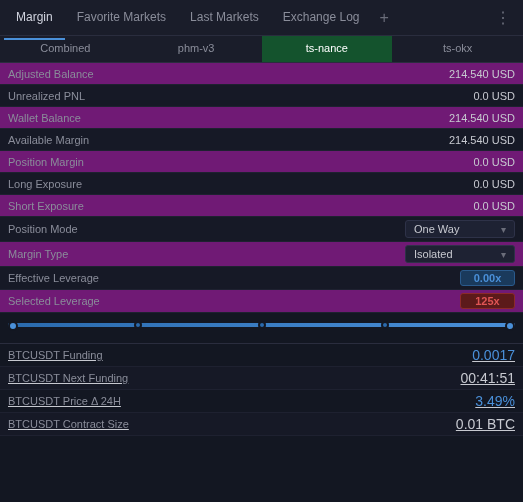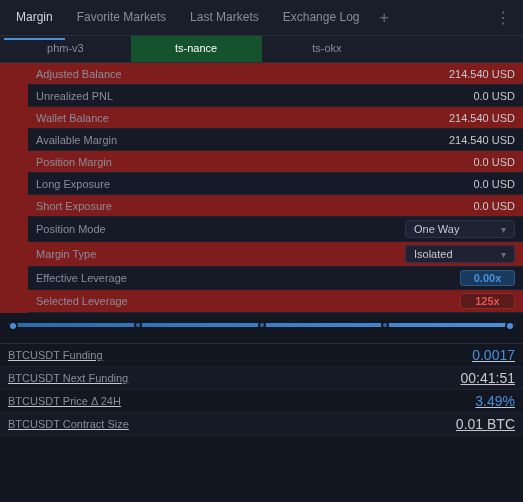--- a/index.html
+++ b/index.html
@@ -67,22 +67,21 @@
       border-bottom: 2px solid transparent;
     }
     .sub-tab.active {
       background: #14532d;
       color: #fff;
       border-bottom: none;
     }
 
     
     .data-section {
-      background: #7f1d1d;
-      padding-left: 28px;
+      background: #701a75;
     }
     .data-row {
       display: flex;
       align-items: center;
       padding: 3px 8px;
       border-bottom: 1px solid #1e2130;
       min-height: 22px;
     }
     .data-row:nth-child(even) {
       background: #161926;
@@ -215,20 +214,21 @@
 <div class="top-nav">
   <div class="top-nav-tab active">Margin</div>
   <div class="top-nav-tab">Favorite Markets</div>
   <div class="top-nav-tab">Last Markets</div>
   <div class="top-nav-tab">Exchange Log</div>
   <div class="top-nav-plus">+</div>
   <div class="top-nav-more">⋮</div>
 </div>
 
 <div class="sub-tabs">
+  <div class="sub-tab">Combined</div>
   <div class="sub-tab">phm-v3</div>
   <div class="sub-tab active">ts-nance</div>
   <div class="sub-tab">ts-okx</div>
 </div>
 
 <div class="data-section">
   <div class="data-row">
     <span class="data-label">Adjusted Balance</span>
     <span class="data-value">214.540 USD</span>
   </div>

